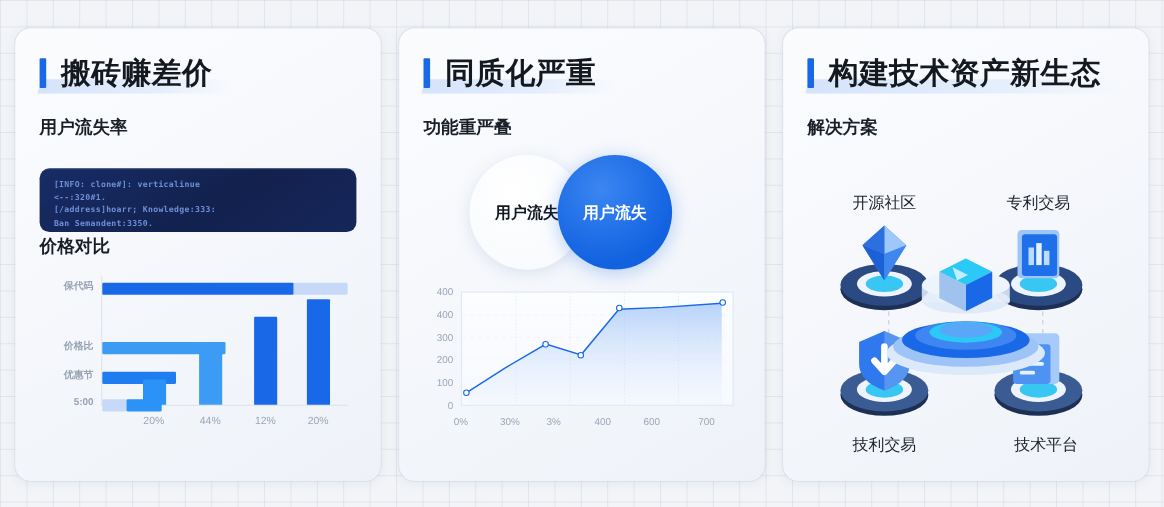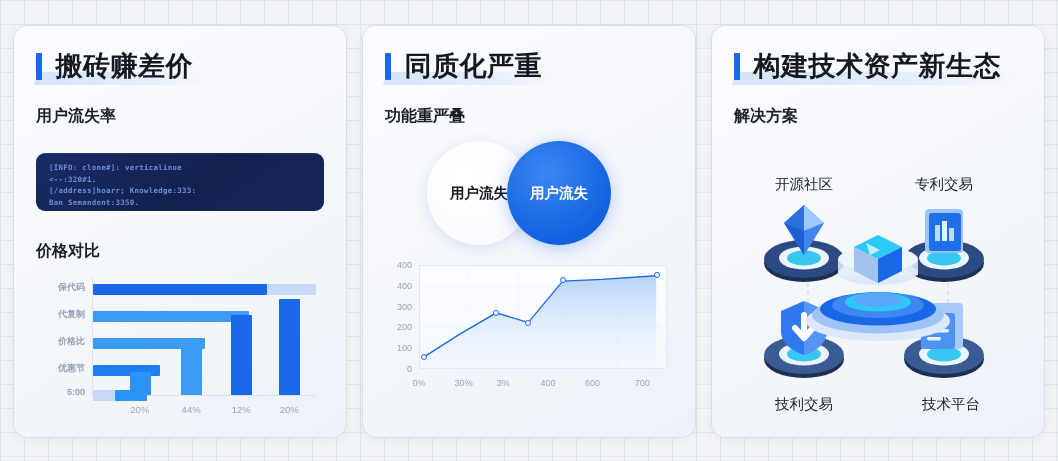--- a/index.html
+++ b/index.html
@@ -112,32 +112,28 @@
 
     <div class="sub">用户流失率</div>
 
     <div class="code">
       <div class="ln">[INFO: clone#]: verticalinue</div>
       <div class="ln">&lt;--:320#1.</div>
       <div class="ln">[/address]hoarr; Knowledge:333:</div>
       <div class="ln">Ban Semandent:3350.</div>
     </div>
 
-    <div class="sub" style="margin-top:30px">价格对比</div>
+    <div class="sub" style="margin-top:3px">价格对比</div>
 
     <div class="chart1">
       <div class="c1-plot" id="c1plot">
           <div class="hbar-row" style="top: 6px; width: 100%;">
             <span class="hcat">保代码</span>
             <div class="hbar" style="width: 78%; background: rgb(24, 104, 232);"></div>
             <div class="hbar pale" style="left: 78%; width: 22%;"></div>
-          </div>
-          <div class="hbar-row" style="top: 33px; width: 100%;">
-            <span class="hcat">代复制</span>
-            <div class="hbar" style="width: 70%; background: rgb(59, 155, 245);"></div>
           </div>
           <div class="hbar-row" style="top: 60px; width: 100%;">
             <span class="hcat">价格比</span>
             <div class="hbar" style="width: 50%; background: rgb(59, 155, 245);"></div>
           </div>
           <div class="hbar-row" style="top: 87px; width: 100%;">
             <span class="hcat">优惠节</span>
             <div class="hbar" style="width: 30%; background: rgb(31, 125, 240);"></div>
           </div>
           <div class="hbar-row" style="top: 112px; width: 100%;">

